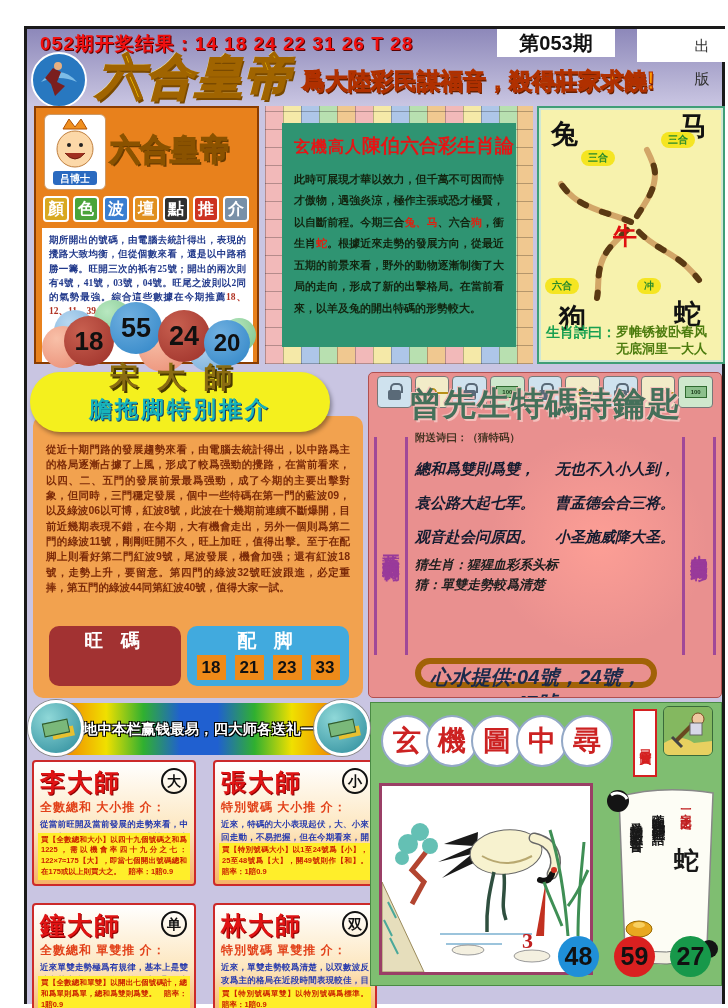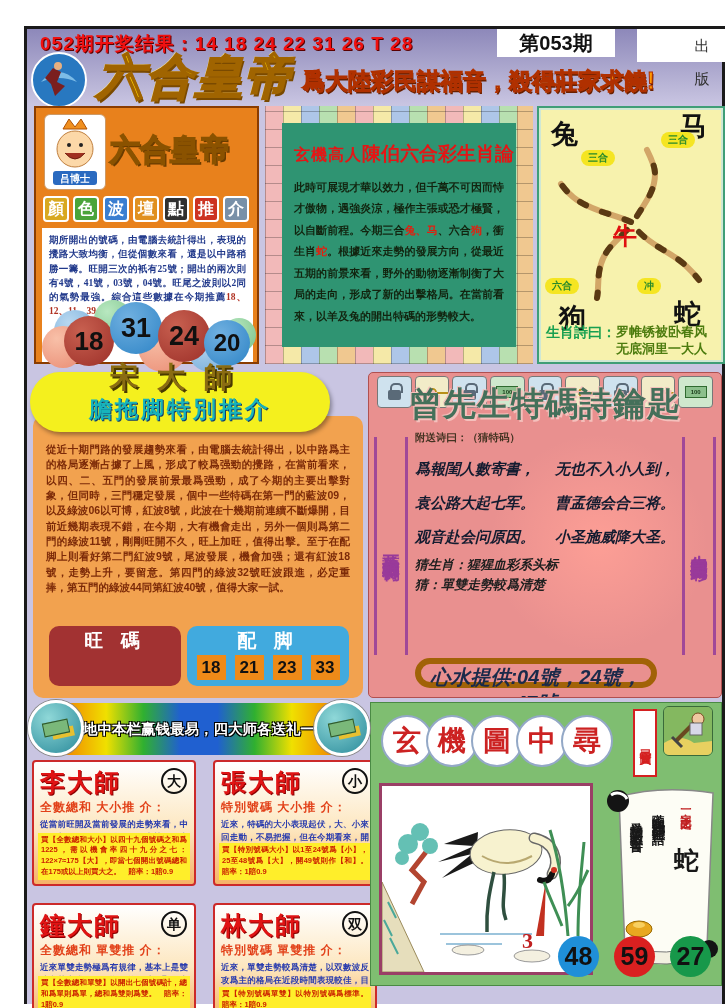--- a/index.html
+++ b/index.html
@@ -51,21 +51,21 @@
   .ball.num { color:#101010; font-weight:bold; display:flex; align-items:center; justify-content:center; }
 
   
   .chenbo { position:absolute; left:265px; top:106px; width:268px; height:258px;
             background:
               repeating-linear-gradient(0deg, rgba(0,0,0,.25) 0 1px, transparent 1px 18px),
               repeating-linear-gradient(90deg, rgba(0,0,0,.25) 0 1px, transparent 1px 18px),
               repeating-linear-gradient(90deg, #f2b9b9 0 18px, #f5e9a8 18px 36px, #aec6e8 36px 54px, #b8e0b0 54px 72px, #f0c890 72px 90px);
             padding:17px; }
   .chenbo-inner { width:100%; height:100%; background:#2f9472; padding:8px 12px; }
-  .chenbo-title { text-align:center; color:#e51515; font-weight:bold; white-space:nowrap; margin-top:10px; }
+  .chenbo-title { text-align:center; color:#e51515; font-weight:bold; white-space:nowrap; margin-top:2px; }
   .chenbo-title .pfx { font-size:16px; letter-spacing:1px; }
   .chenbo-title .mn { font-size:19px; }
   .chenbo-body { margin-top:10px; font-size:11px; line-height:1.95; color:#12240f; text-align:justify;
                  font-family:"Liberation Serif","DejaVu Serif",serif; font-weight:bold; }
   .chenbo-body .red { color:#e02010; }
 
   
   .zbox { position:absolute; left:537px; top:106px; width:188px; height:258px; background:#f7f2ad;
           border:2px solid #3f9e77; box-shadow:inset 0 0 0 2px #cfe8d4; }
   .zchar { position:absolute; font-family:"Liberation Serif","DejaVu Serif",serif; font-weight:bold;
@@ -235,21 +235,21 @@
         <span>期所開出的號碼，由電腦去統計得出，表現的攪路大致均衡，但從個數來看，還是以中路稍勝一籌。旺開三次的衹有25號；開出的兩次則有4號，41號，03號，04號。旺尾之波則以2同的氣勢最強。綜合這些數據在今期推薦</span><span class="rec">18、12、11、39</span>
       </div>
       <div class="cb-balls">
         <div class="ball b-blue" style="left:12px;top:10px;width:42px;height:42px;"></div>
         <div class="ball b-green" style="left:52px;top:0px;width:38px;height:38px;"></div>
         <div class="ball b-salmon" style="left:0px;top:26px;width:42px;height:42px;"></div>
         <div class="ball b-salmon" style="left:96px;top:22px;width:50px;height:50px;"></div>
         <div class="ball b-blue" style="left:146px;top:28px;width:44px;height:44px;"></div>
         <div class="ball b-green" style="left:180px;top:18px;width:34px;height:34px;"></div>
         <div class="ball num b-red-n" style="left:22px;top:16px;width:50px;height:50px;font-size:26px;">18</div>
-        <div class="ball num b-blue-n" style="left:68px;top:2px;width:52px;height:52px;font-size:27px;">31</div>
+        <div class="ball num b-blue-n" style="left:68px;top:2px;width:52px;height:52px;font-size:27px;">55</div>
         <div class="ball num b-red-n" style="left:116px;top:10px;width:52px;height:52px;font-size:27px;">24</div>
         <div class="ball num b-blue-n" style="left:162px;top:20px;width:46px;height:46px;font-size:24px;">20</div>
       </div>
     </div>
   </div>
 
   <div class="chenbo">
     <div class="chenbo-inner">
       <div class="chenbo-title">
         <span class="pfx">玄機高人</span><span class="mn">陳伯六合彩生肖論</span>
@@ -342,21 +342,21 @@
     <div class="zeng-title">曾先生特碼詩鑰匙</div>
     <div class="vstrip vs-left">
       <span>萬千詩句玄機一觸得特碼</span>
     </div>
     <div class="vstrip vs-right">
       <span>先生相贈窺破天機爲彩民</span>
     </div>
     <div class="zeng-content">
       <div class="zeng-intro">附送诗曰：（猜特码）</div>
       <div class="poem-row">
-          <span>爲報閨人數寄書，</span>
+          <span>總和爲雙則爲雙，</span>
           <span>无也不入小人到，</span>
         </div>
       <div class="poem-row">
           <span>袁公路大起七军。</span>
           <span>曹孟德会合三将。</span>
         </div>
       <div class="poem-row">
           <span>观音赴会问原因。</span>
           <span>小圣施威降大圣。</span>
         </div>

